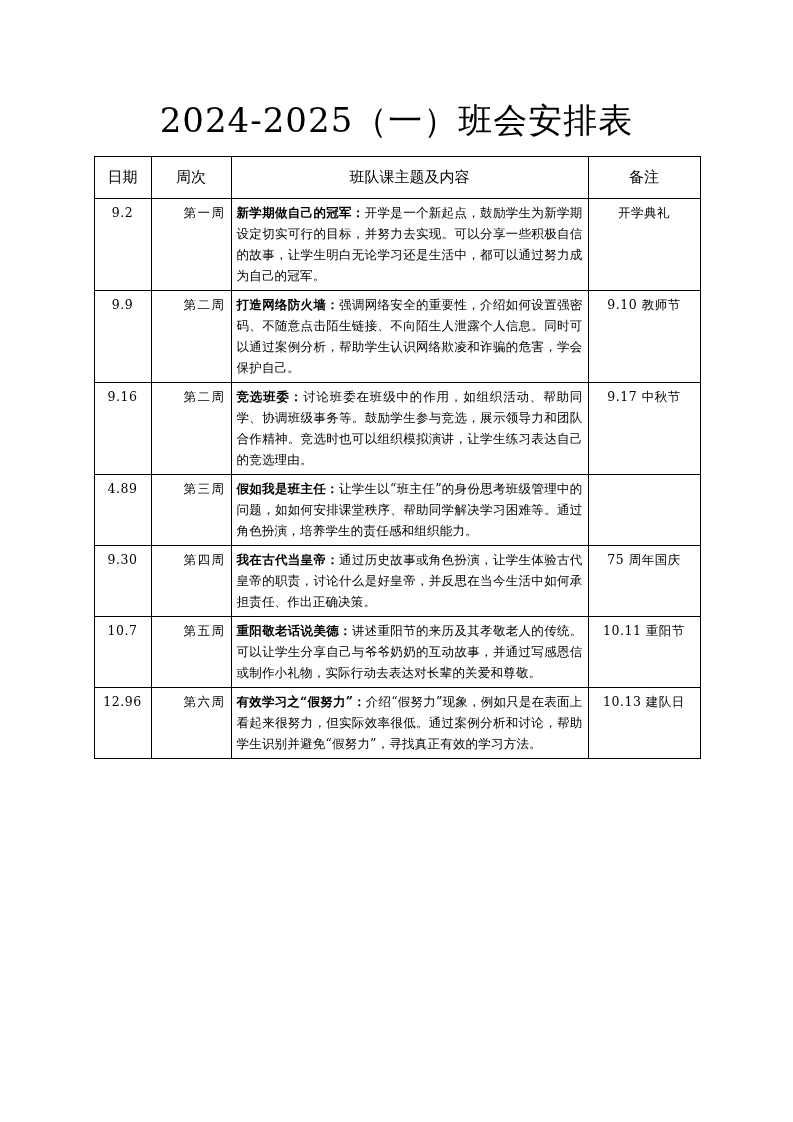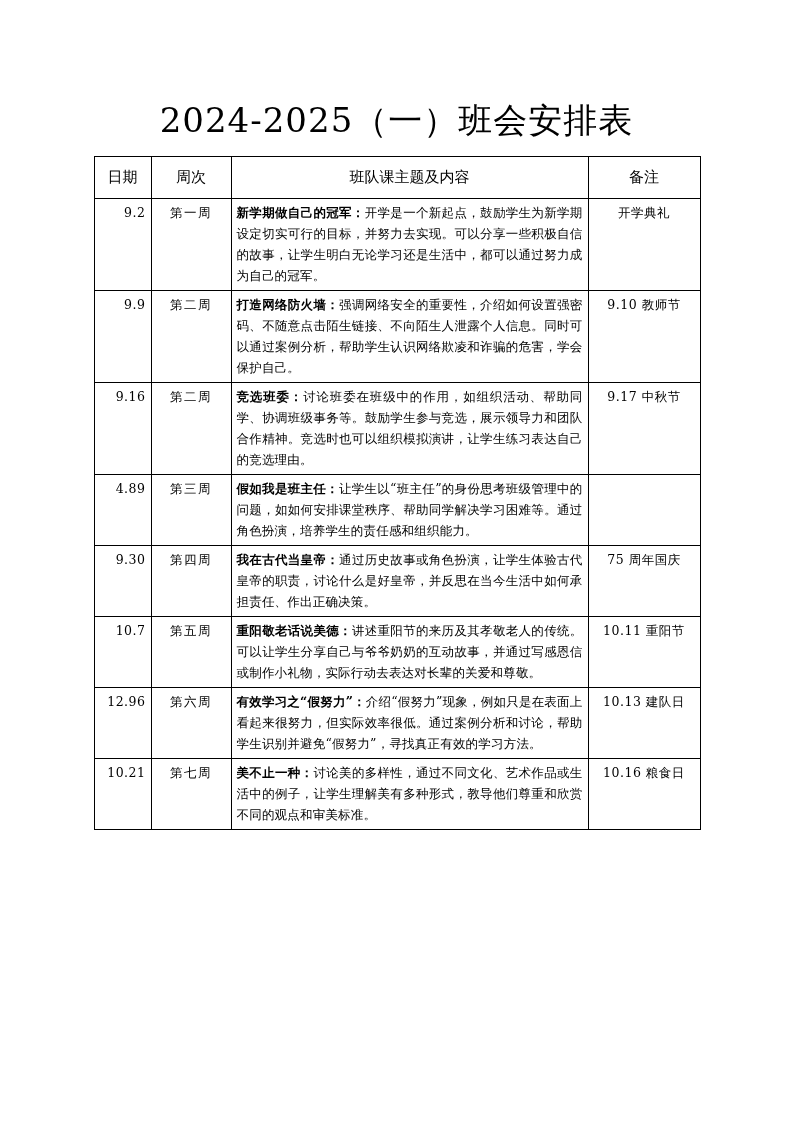--- a/index.html
+++ b/index.html
@@ -58,27 +58,27 @@
     font-weight: 400;
     font-size: 15px;
     padding: 6px 4px;
   }
   .col-date   { width: 57px; }
   .col-week   { width: 80px; }
   .col-topic  { width: 357px; }
   .col-remark { width: 112px; }
 
   td.cell-date {
-    text-align: right;
+    text-align: center;
     font-size: 13px;
     letter-spacing: 0.5px;
     padding-left: 6px;
   }
   td.cell-week {
-    text-align: center;
+    text-align: right;
     font-size: 13px;
     letter-spacing: 1.5px;
     padding-left: 9px;
   }
   td.cell-topic {
     text-align: justify;
     text-justify: inter-ideograph;
     letter-spacing: 0.2px;
     font-size: 12.8px;
     line-height: 21.5px;
@@ -156,23 +156,17 @@
             <td class="cell-week">第五周</td>
             <td class="cell-topic"><span class="topic-title">重阳敬老话说美德：</span><span class="topic-body">讲述重阳节的来历及其孝敬老人的传统。可以让学生分享自己与爷爷奶奶的互动故事，并通过写感恩信或制作小礼物，实际行动去表达对长辈的关爱和尊敬。</span></td>
             <td class="cell-remark">10.11 重阳节</td>
           </tr>
           <tr>
             <td class="cell-date">12.96</td>
             <td class="cell-week">第六周</td>
             <td class="cell-topic"><span class="topic-title">有效学习之“假努力”：</span><span class="topic-body">介绍“假努力”现象，例如只是在表面上看起来很努力，但实际效率很低。通过案例分析和讨论，帮助学生识别并避免“假努力”，寻找真正有效的学习方法。</span></td>
             <td class="cell-remark">10.13 建队日</td>
           </tr>
-          <tr>
-            <td class="cell-date">10.21</td>
-            <td class="cell-week">第七周</td>
-            <td class="cell-topic"><span class="topic-title">美不止一种：</span><span class="topic-body">讨论美的多样性，通过不同文化、艺术作品或生活中的例子，让学生理解美有多种形式，教导他们尊重和欣赏不同的观点和审美标准。</span></td>
-            <td class="cell-remark">10.16 粮食日</td>
-          </tr>
         </tbody>
     </table>
   </div>
 
 </div>
 
 </body></html>

